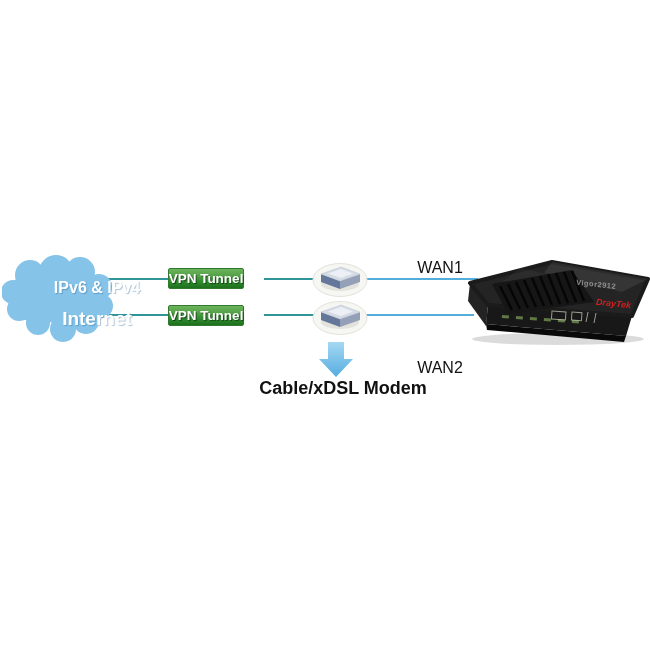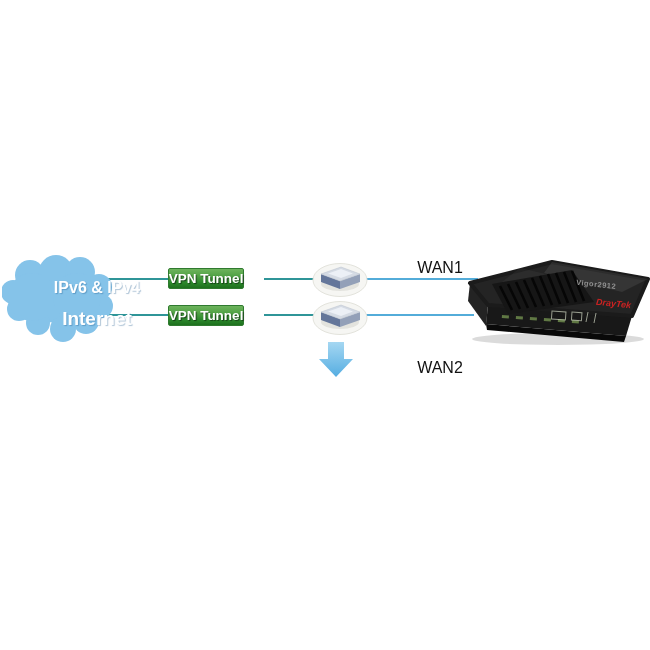--- a/index.html
+++ b/index.html
@@ -137,14 +137,15 @@
   <svg class="abs" style="left:310px;top:338px;" width="60" height="46" viewBox="0 0 60 46">
     <defs>
       <linearGradient id="ag" x1="0" y1="0" x2="0" y2="1">
         <stop offset="0" stop-color="#a5d7f2"></stop>
         <stop offset="1" stop-color="#55ade1"></stop>
       </linearGradient>
     </defs>
     <polygon points="18,4 34,4 34,21 43,21 26,39 9,21 18,21" fill="url(#ag)"></polygon>
   </svg>
 
+  <div class="caption">Cable/xDSL Modem</div>
 
 </div>
 
 </body></html>

